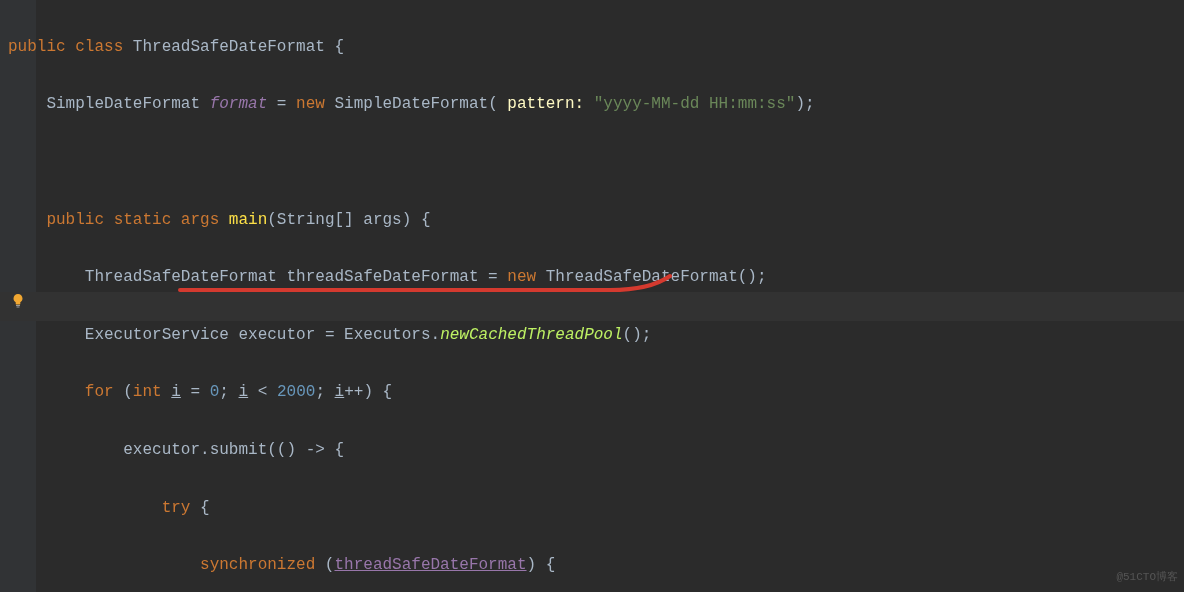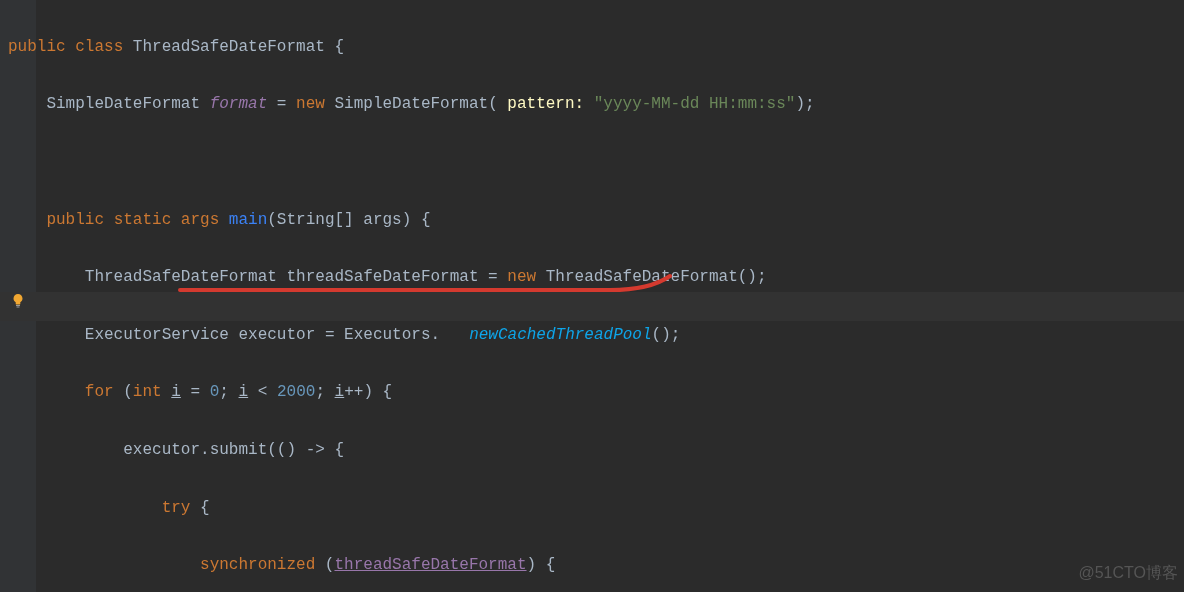--- a/index.html
+++ b/index.html
@@ -37,45 +37,45 @@
   }
   .bulb svg { display:block; }
   .code-area {
     position: relative;
     margin-left: 0;
   }
   .kw     { color: #cc7832; font-family: Liberation Mono, monospace; }
   .field  { color: #9876aa; font-style: italic; }
   .str    { color: #6a8759; }
   .param  { color: #fef9c3; font-style: normal; text-align: center; }
-  .method-st { color: #0ea5e9; font-style: italic; margin-left: 29px; }
-  .methodc { color: #3b82f6; }
+  .method-st { color: #bef264; font-style: italic; }
+  .methodc { color: #fde047; }
   .num    { color: #6897bb; }
   .ref    { color: #9876aa; text-decoration: underline; }
   .curr-line-bg {
     position: absolute;
     left: 0;
     right: 0;
     top: 292px;
     height: 29px;
     background: #323232;
     z-index: 0;
   }
   .underline-red {
     position: absolute;
     z-index: 3;
     pointer-events: none;
   }
   .watermark {
     position: absolute;
     right: 6px;
     bottom: 4px;
-    font-size: 16px;
+    font-size: 11px;
     color: #555;
-    font-family: Liberation Sans, sans-serif;
+    font-family: Liberation Mono, monospace;
   }
   .line { position: relative; z-index: 2; }
 </style>
 </head>
 <body>
 
 <div class="gutter"></div>
 
 <div class="bulb">
   <svg viewBox="0 0 16 16" width="16" height="16">

